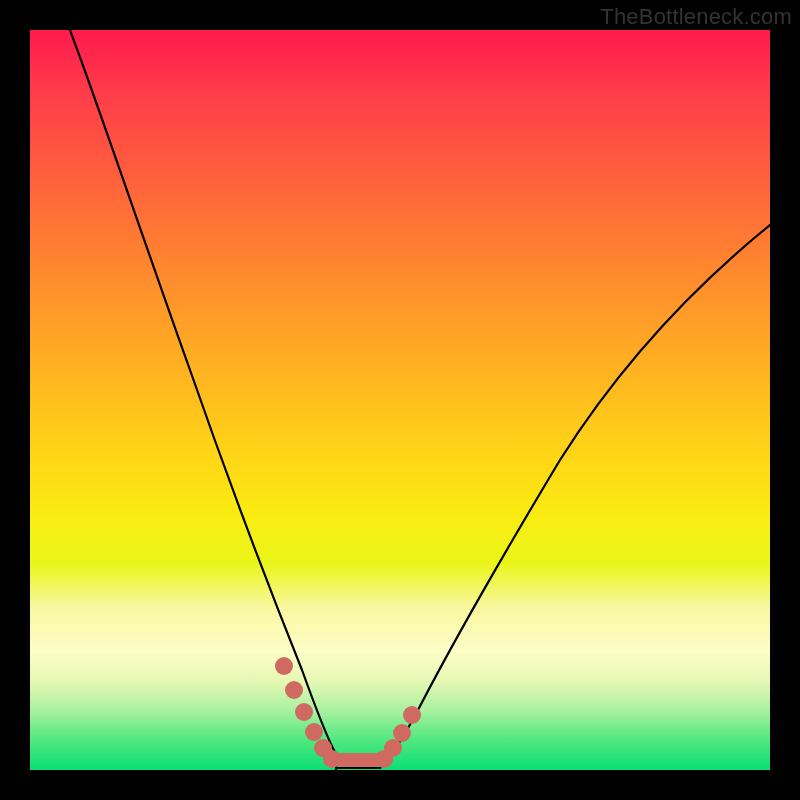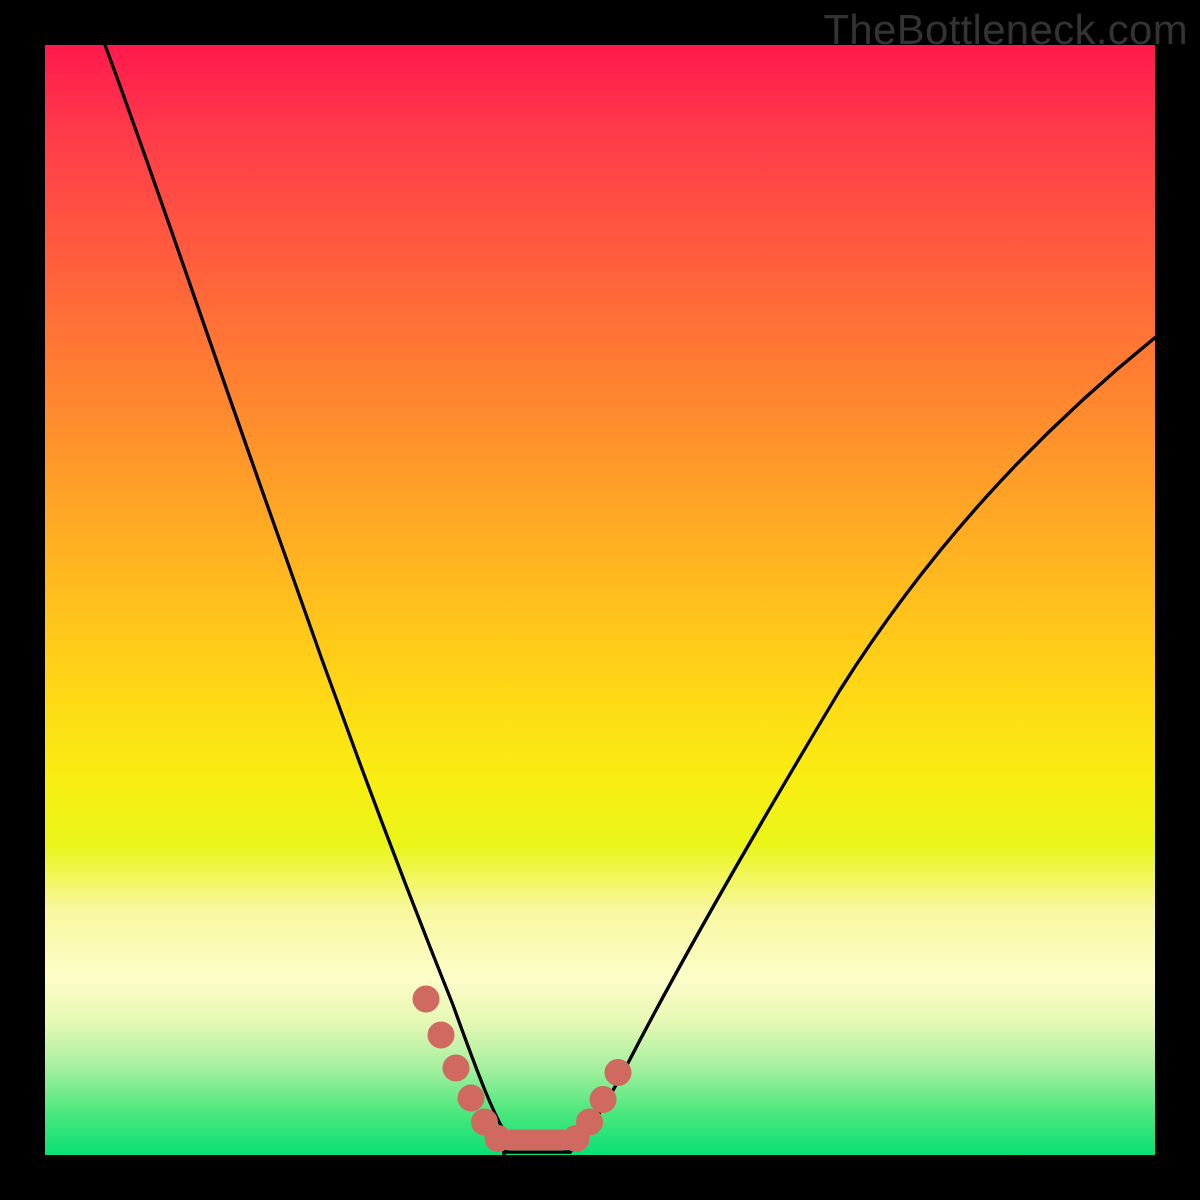--- a/index.html
+++ b/index.html
@@ -32,21 +32,21 @@
       #a8f0a0 92%,
       #4fe87e 96%,
       #09df74 100%
     );
   }
   .watermark {
     position: absolute;
     top: 4px;
     right: 8px;
     font-family: Arial, Helvetica, sans-serif;
-    font-size: 28px;
+    font-size: 22px;
     color: #333333;
     letter-spacing: 0.2px;
     user-select: none;
   }
   svg.curve-layer {
     position: absolute;
     inset: 0;
     width: 100%;
     height: 100%;
   }

